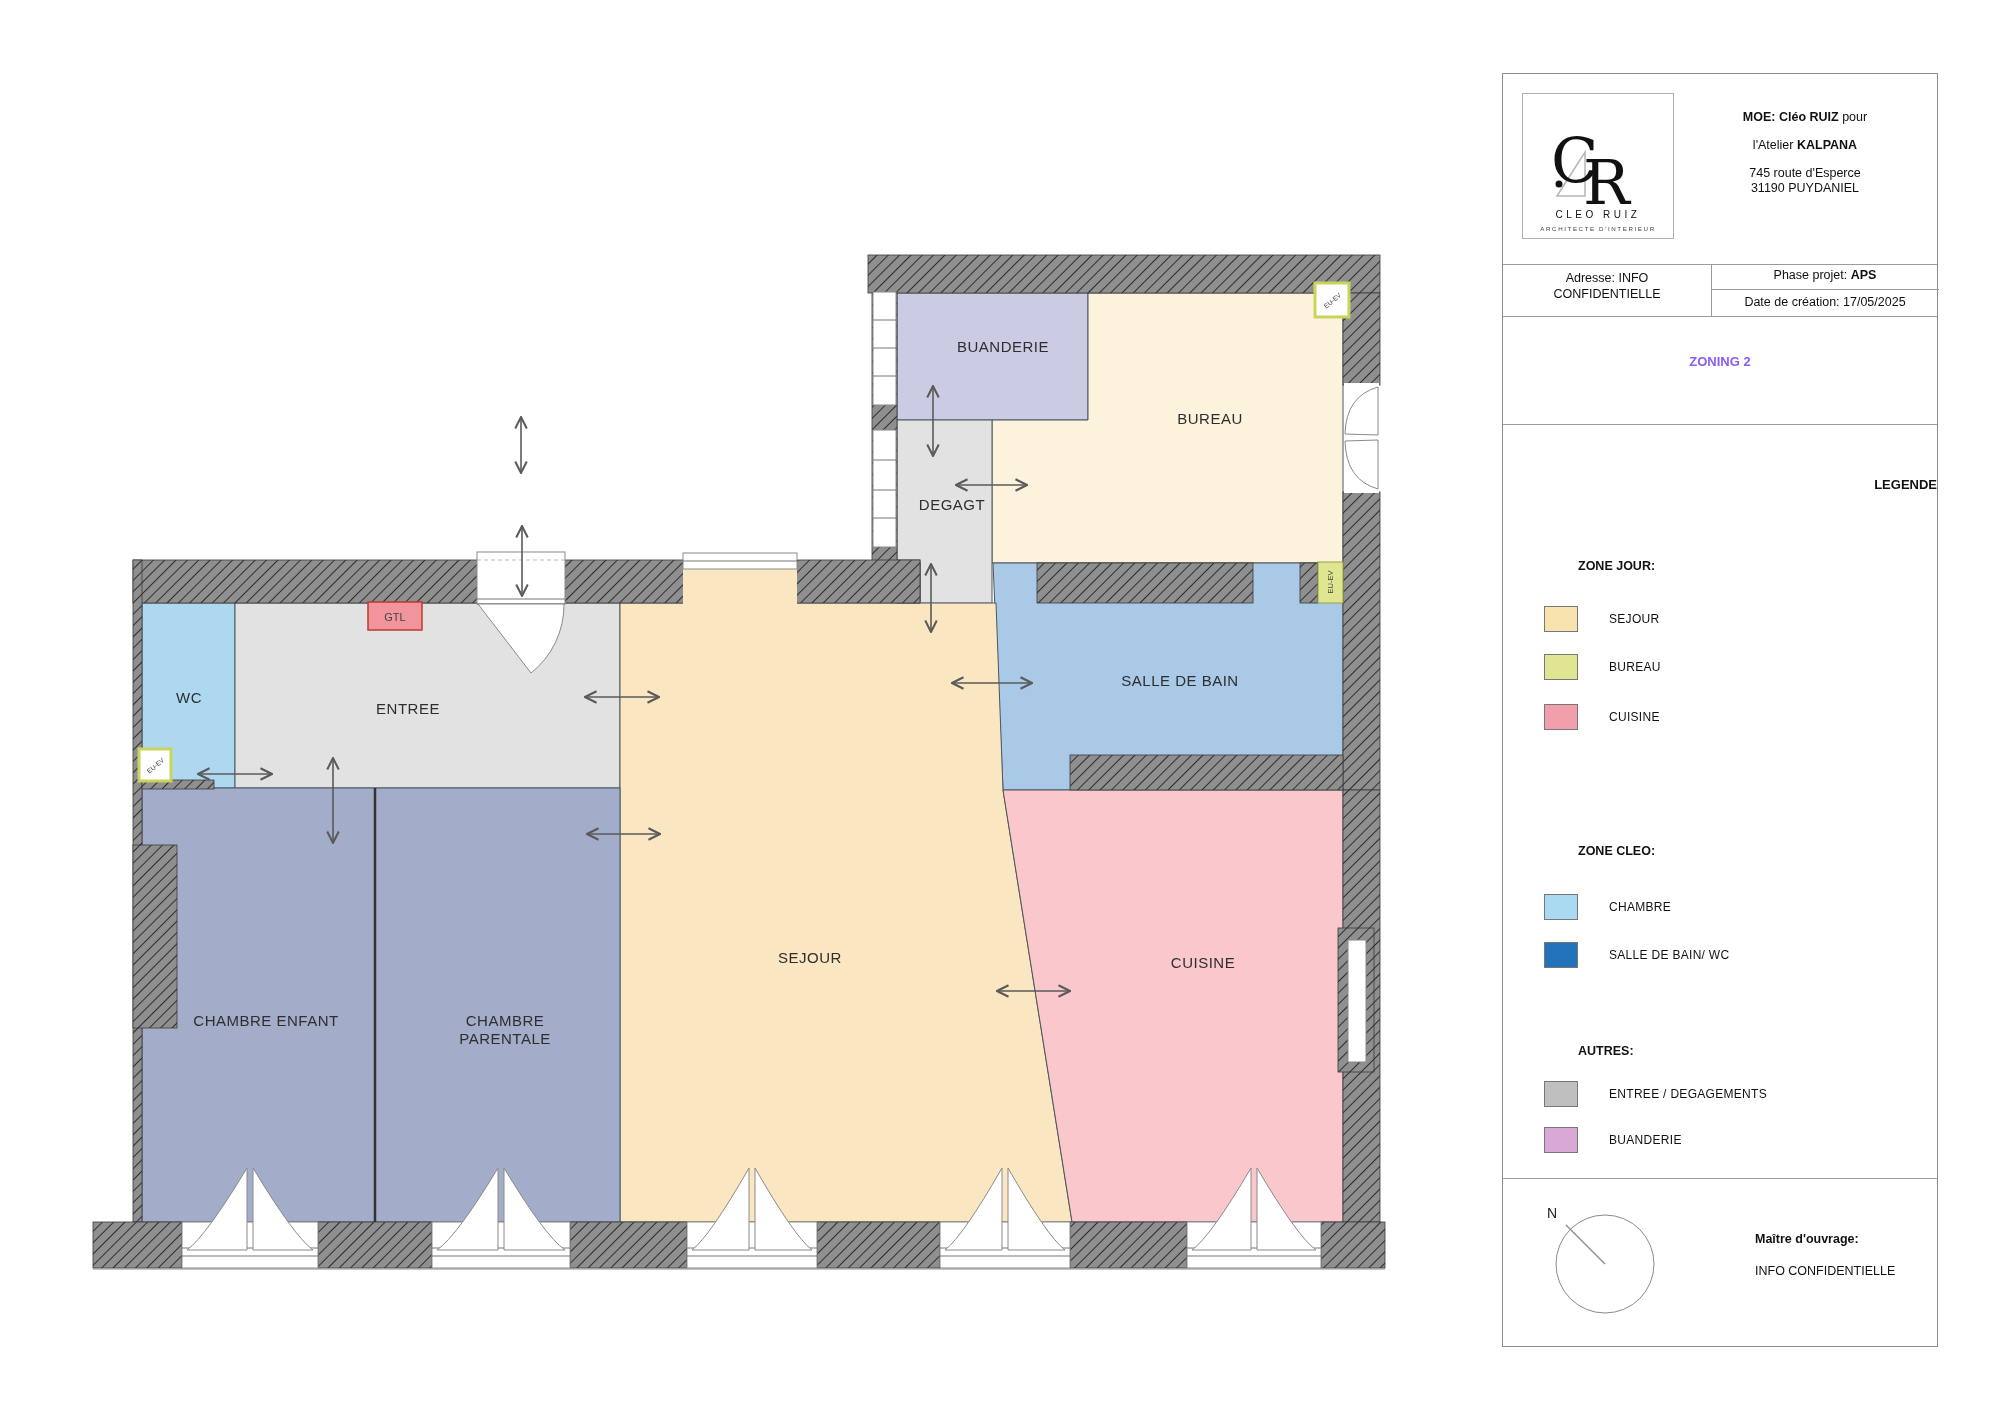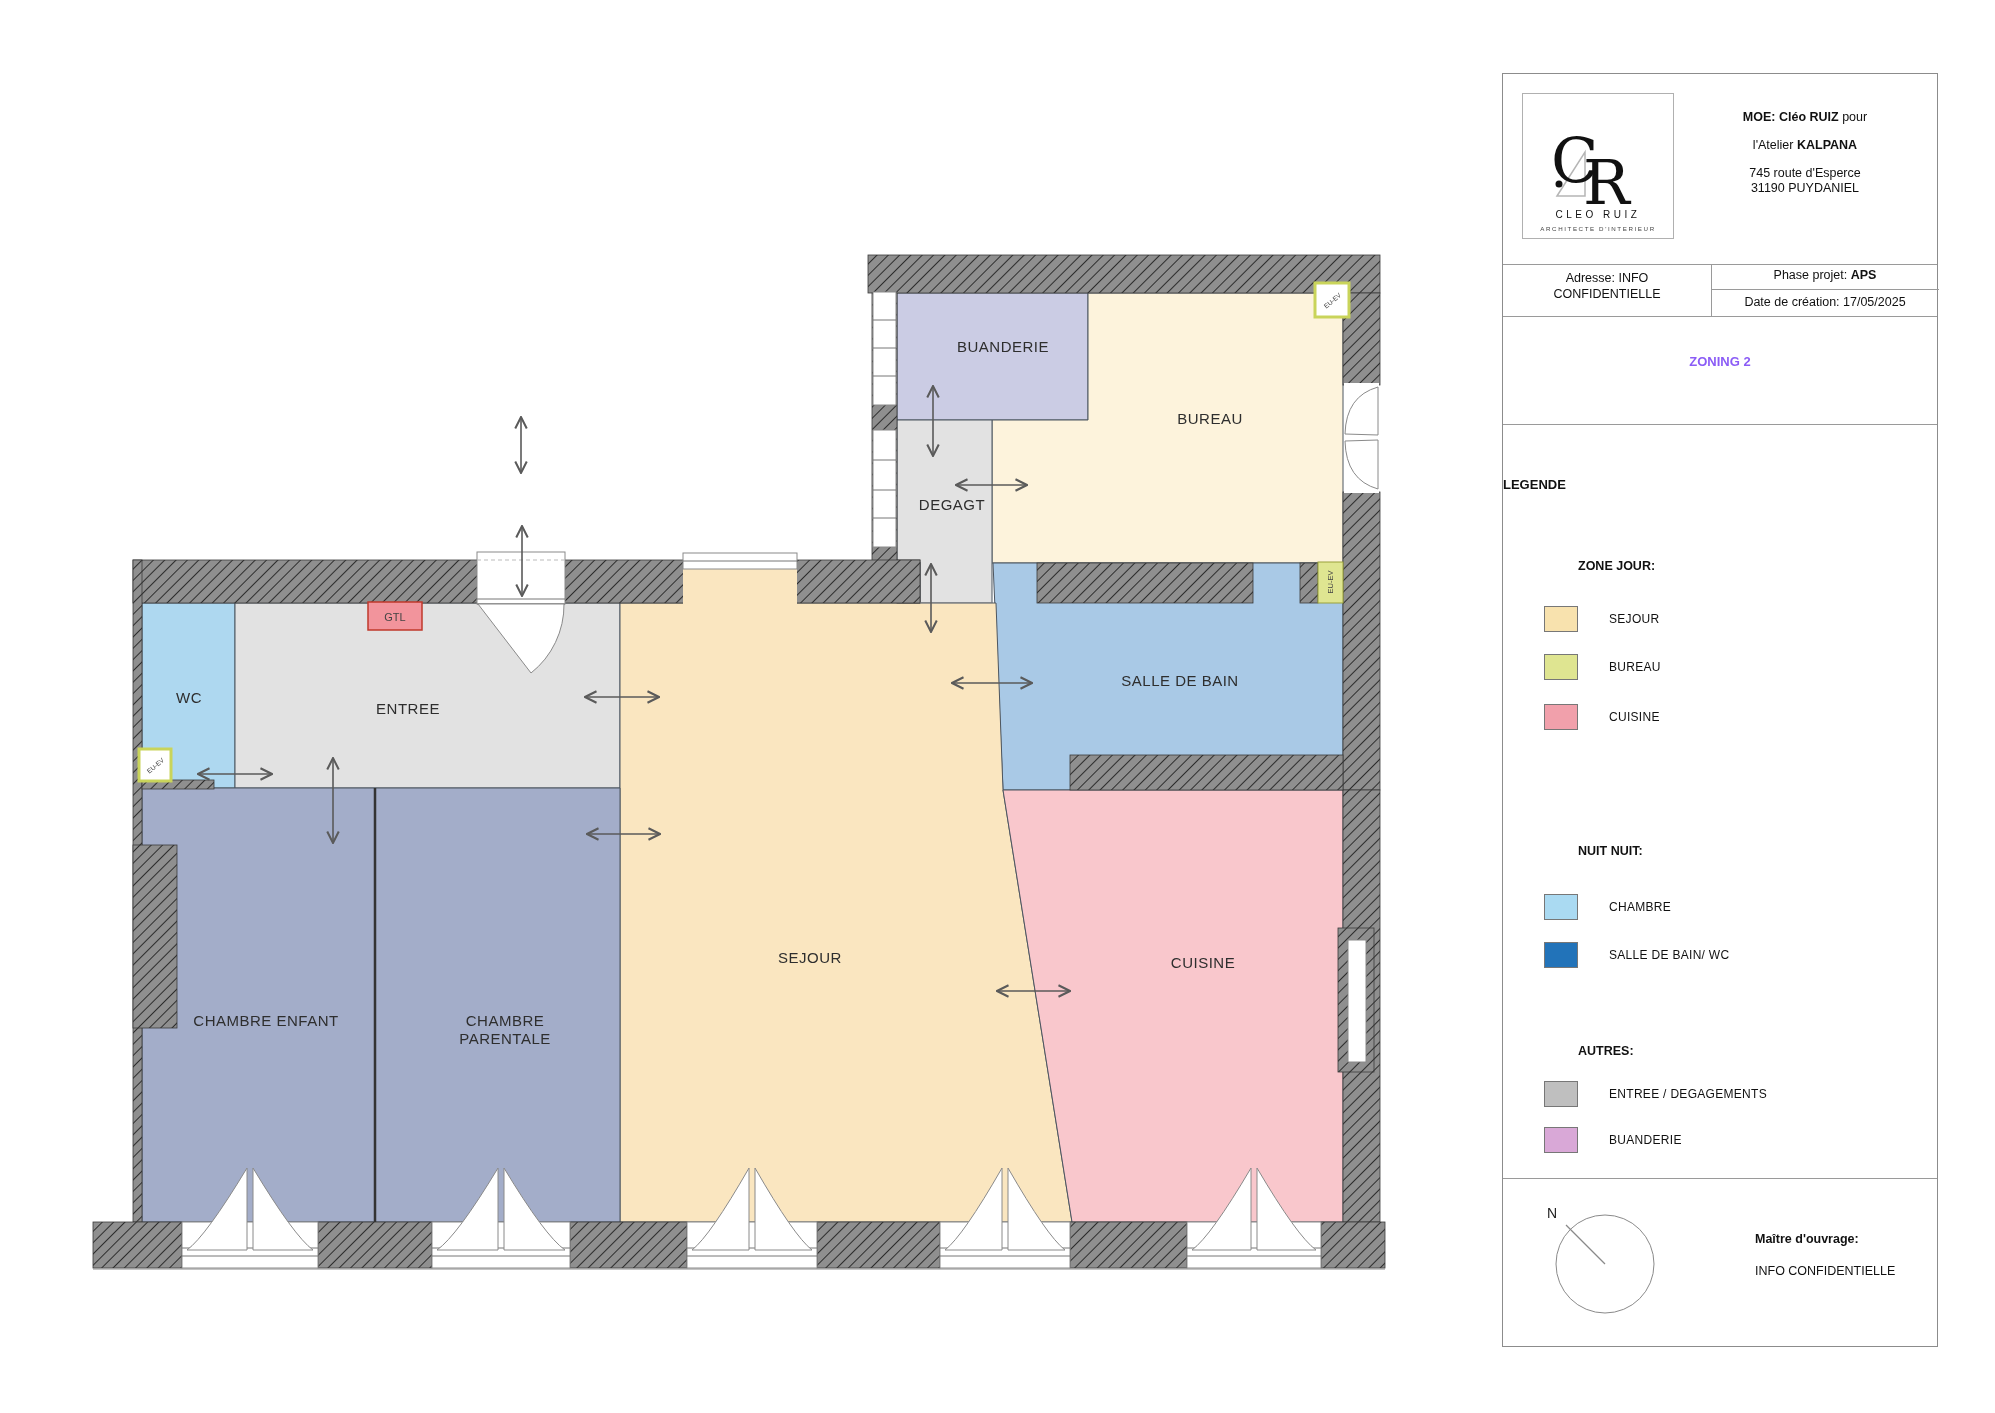--- a/index.html
+++ b/index.html
@@ -22,21 +22,21 @@
   .panel .hline{position:absolute;left:0;width:100%;height:1px;background:#9a9a9a;}
   .panel .vline{position:absolute;top:190px;width:1px;height:52px;background:#9a9a9a;}
   .logo-box{position:absolute;left:19px;top:19px;width:152px;height:146px;
             border:1px solid #b0b0b0;box-sizing:border-box;}
   .tb-header{position:absolute;left:178px;top:36px;width:248px;text-align:center;
              font-size:12.5px;line-height:15px;color:#111;}
   .tb-header .row{margin-bottom:13px;}
   .cell{position:absolute;font-size:12.5px;color:#111;text-align:center;}
   .zoning{position:absolute;left:0;top:280px;width:100%;text-align:center;
           font-size:13px;font-weight:bold;color:#8b5cf6;}
-  .legend-title{position:absolute;left:0;top:403px;width:100%;text-align:left;
+  .legend-title{position:absolute;left:0;top:403px;width:100%;text-align:right;
           font-size:13px;font-weight:bold;color:#111;}
   .sec-title{position:absolute;left:27px;font-size:12.5px;font-weight:bold;color:#111;margin-left:48px;}
   .legend-item{position:absolute;left:41px;display:flex;align-items:center;}
   .legend-item svg{display:block;}
   .legend-item .lbl{margin-left:31px;font-size:12px;color:#111;letter-spacing:.3px;}
   .client-label{position:absolute;left:252px;top:1158px;font-size:12.5px;font-weight:bold;color:#111;}
   .client-value{position:absolute;left:252px;top:1190px;font-size:12.5px;color:#111;}
   .compass{position:absolute;left:36px;top:1118px;}
   b{font-weight:bold;}
 </style>
@@ -274,21 +274,21 @@
         </svg>
       <span class="lbl">BUREAU</span>
     </div>
     <div class="legend-item" style="top:630px">
       <svg width="34" height="26">
           <rect x="0.5" y="0.5" width="33" height="25" stroke="#777" fill="#f1a0ab"></rect>
         </svg>
       <span class="lbl">CUISINE</span>
     </div>
 
-    <div class="sec-title" style="top:770px">NUIT NUIT:</div>
+    <div class="sec-title" style="top:770px">ZONE CLEO:</div>
     <div class="legend-item" style="top:820px">
       <svg width="34" height="26">
           <rect x="0.5" y="0.5" width="33" height="25" stroke="#777" fill="#aadaf2"></rect>
         </svg>
       <span class="lbl">CHAMBRE</span>
     </div>
     <div class="legend-item" style="top:868px">
       <svg width="34" height="26">
           <rect x="0.5" y="0.5" width="33" height="25" stroke="#777" fill="#2273b9"></rect>
         </svg>

